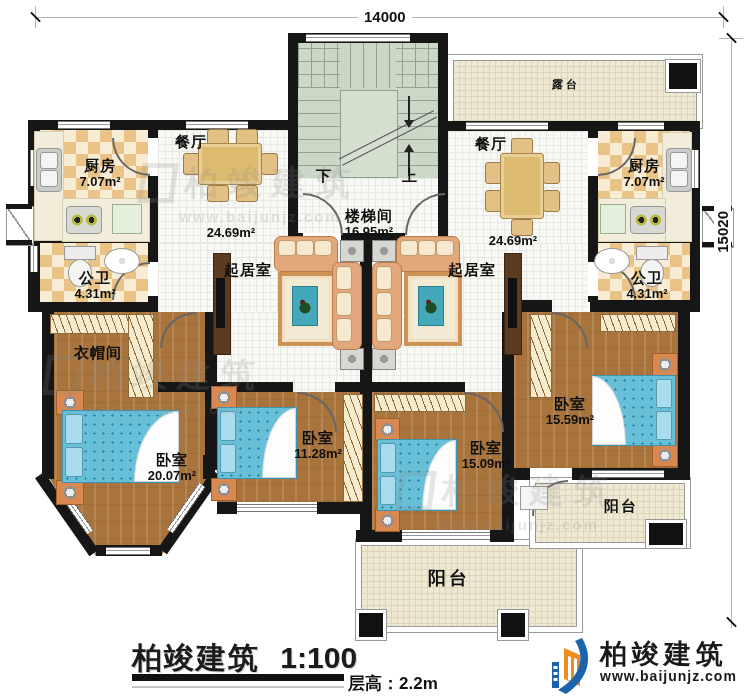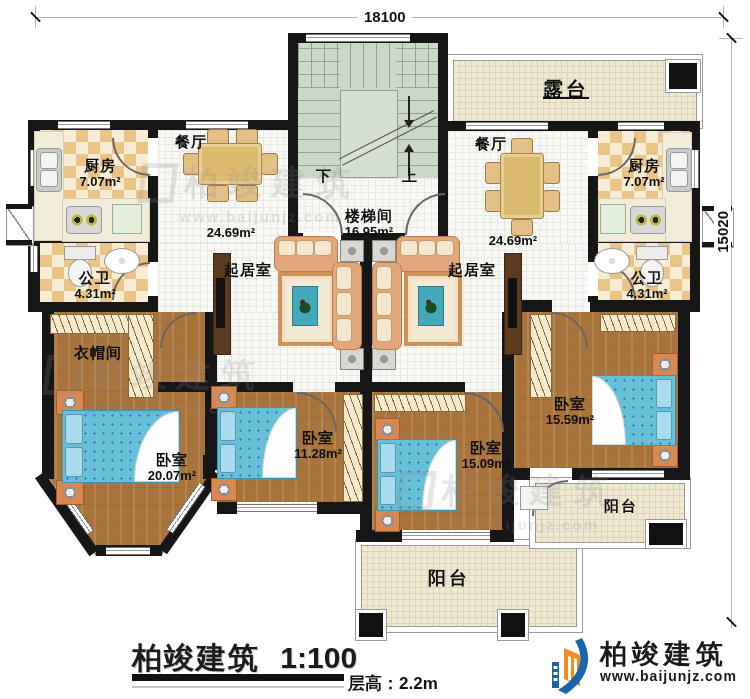--- a/index.html
+++ b/index.html
@@ -54,21 +54,21 @@
 </head>
 <body>
 
 <div class="plan">
 
   <div class="dimline" style="left:35px;top:17px;width:688px;height:1px;"></div>
   <div class="dimline" style="left:35px;top:6px;width:1px;height:22px;"></div>
   <div class="dimline" style="left:723px;top:6px;width:1px;height:22px;"></div>
   <div class="dimtick" style="left:29px;top:16px;"></div>
   <div class="dimtick" style="left:717px;top:16px;"></div>
-  <div class="dimtext" style="left:358px;top:8px;padding:0 6px;">18100</div>
+  <div class="dimtext" style="left:358px;top:8px;padding:0 6px;">14000</div>
   <div class="dimline" style="left:731px;top:38px;width:1px;height:590px;"></div>
   <div class="dimline" style="left:719px;top:38px;width:24px;height:1px;"></div>
   <div class="dimtick" style="left:725px;top:37px;"></div>
   <div class="dimtick" style="left:725px;top:621px;"></div>
   <div class="dimtext" style="left:714px;top:205px;writing-mode:vertical-rl;transform:rotate(180deg);padding:6px 0;">15020</div>
 
   <div class="beige" style="left:448px;top:55px;width:244px;height:63px;"></div>
   <div class="checker" style="left:40px;top:130px;width:108px;height:103px;"></div>
   <div class="checker" style="left:40px;top:243px;width:108px;height:59px;"></div>
   <div class="checker" style="left:598px;top:131px;width:92px;height:102px;"></div>
@@ -341,21 +341,21 @@
   </div>
   <div class="rlabel" style="left:604px;top:158px;width:80px;">
     <span class="rname">厨房</span>
     <span class="rarea">7.07m²</span>
   </div>
   <div class="rlabel" style="left:604px;top:270px;width:86px;">
     <span class="rname">公卫</span>
     <span class="rarea">4.31m²</span>
   </div>
   <div class="rlabel" style="left:534px;top:78px;width:64px;">
-    <span class="rname" style="font-size:20px;letter-spacing:3px;text-decoration:underline;">露台</span>
+    <span class="rname" style="font-size:11px;letter-spacing:3px;">露台</span>
   </div>
   <div class="rlabel" style="left:416px;top:568px;width:66px;">
     <span class="rname" style="font-size:18px;letter-spacing:3px;">阳台</span>
   </div>
   <div class="rlabel" style="left:592px;top:498px;width:58px;">
     <span class="rname" style="font-size:15px;letter-spacing:2px;">阳台</span>
   </div>
   <div class="rlabel" style="left:332px;top:208px;width:74px;text-align:center;">
     <span class="rname">楼梯间</span>
     <span class="rarea">16.95m²</span>

